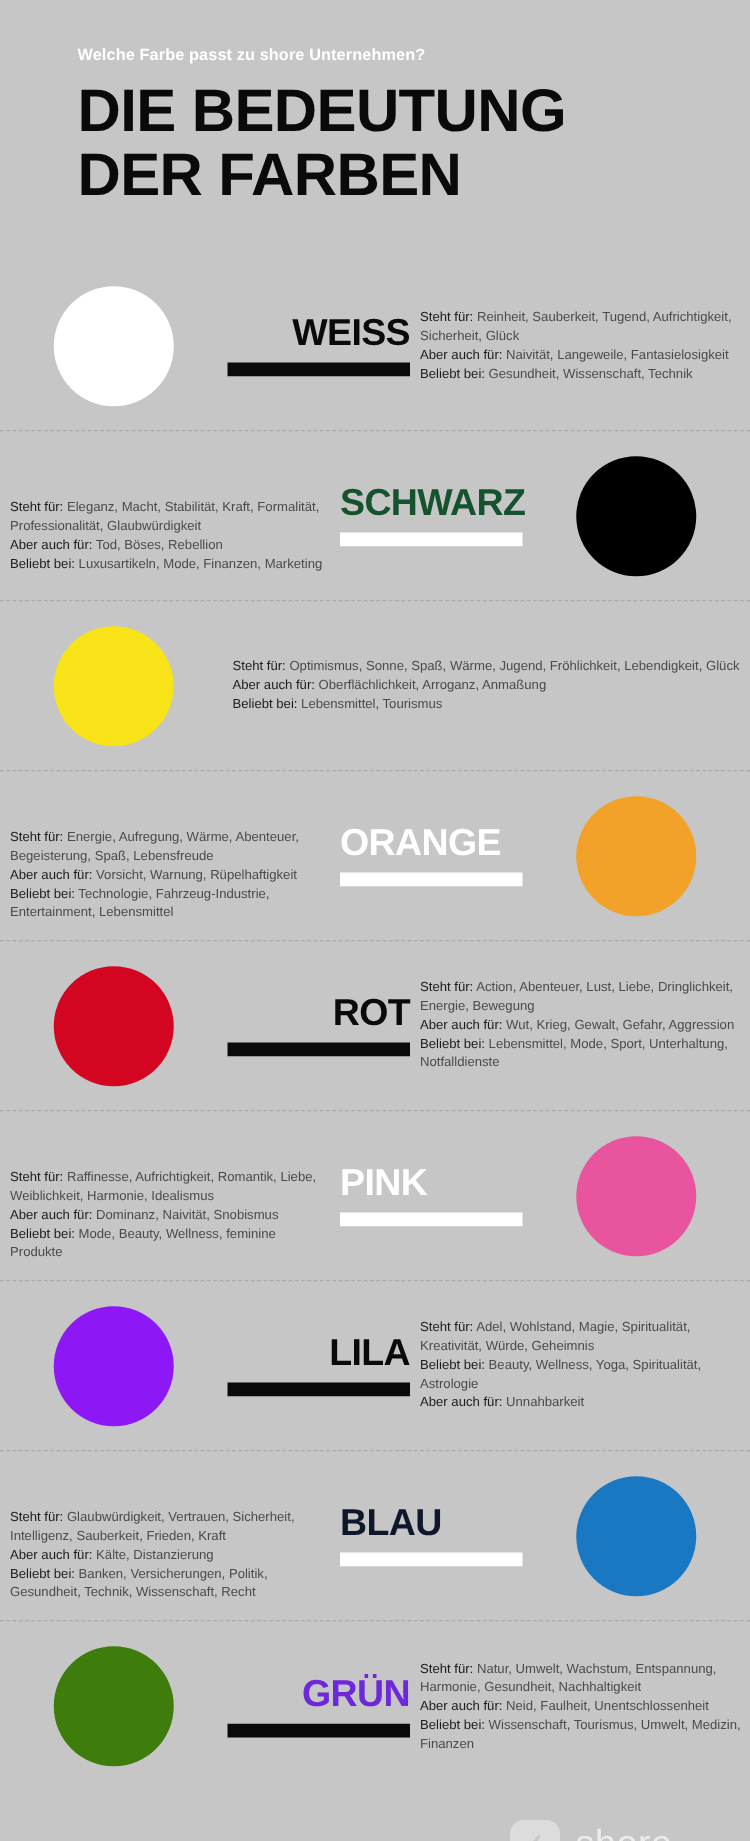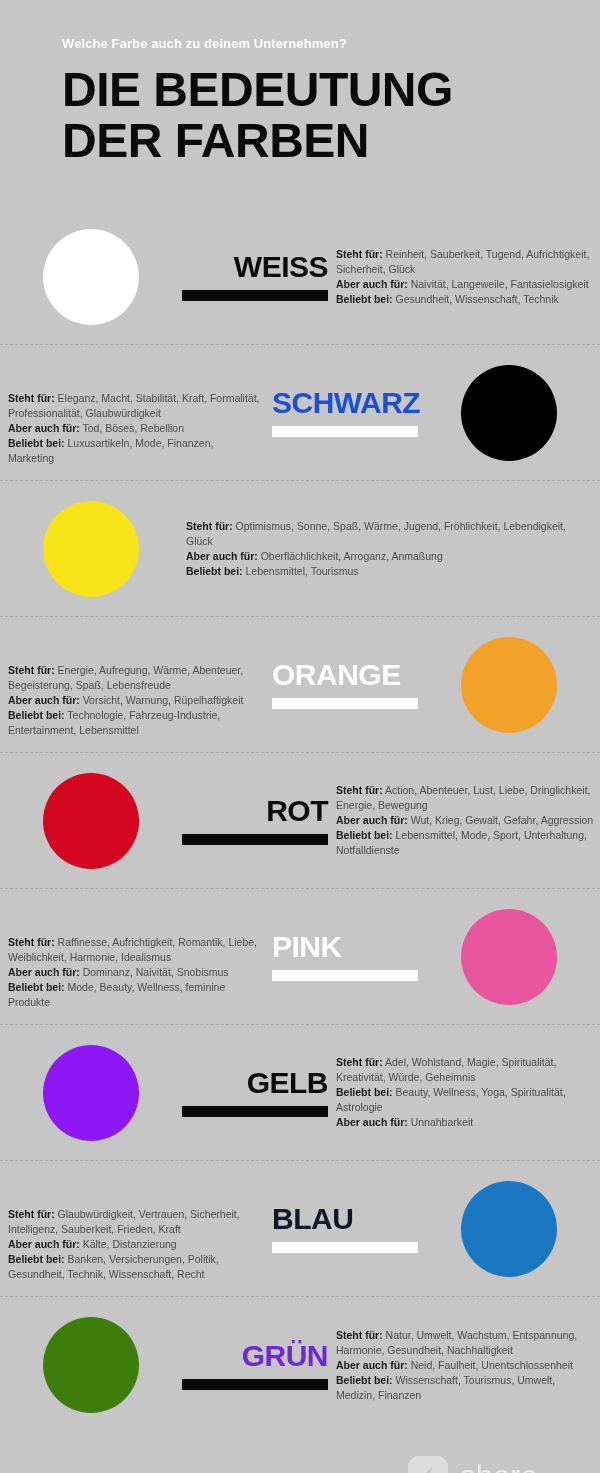--- a/index.html
+++ b/index.html
@@ -95,21 +95,21 @@
   }
 
   .desc-cell {
     flex: 1 1 auto;
     padding: 0 6px 0 4px;
     color: #4b4b4b;
     font-size: 10.5px;
     line-height: 1.42;
   }
   .row.circle-right .desc-cell { padding-left: 8px; margin-top: 32px; }
-  .desc-cell b { color: #1b1b1b; font-weight: bold; text-align: right; }
+  .desc-cell b { color: #1b1b1b; font-weight: normal; text-align: right; }
   .desc-line { display: block; }
 
   
   .shore-bar {
     height: 86px;
     display: flex;
     align-items: center;
     justify-content: flex-end;
     padding-right: 62px;
     gap: 12px;
@@ -127,21 +127,21 @@
     color: #ececec;
     font-size: 30px;
     line-height: 1;
     letter-spacing: 0.5px;
   }
 </style>
 </head>
 <body>
 
 <div class="header">
-  <div class="kicker">Welche Farbe auch zu deinem Unternehmen?</div>
+  <div class="kicker">Welche Farbe passt zu shore Unternehmen?</div>
   <div class="title">
     <div>DIE BEDEUTUNG</div>
     <div>DER FARBEN</div>
   </div>
 </div>
 
 <div class="rows" id="rows">
     <div class="row circle-left">
       <div class="swatch-cell">
         <div class="circle" style="background: rgb(255, 255, 255);"></div>
@@ -154,21 +154,21 @@
         <span class="desc-line"><b>Steht für:</b> Reinheit, Sauberkeit, Tugend, Aufrichtigkeit, Sicherheit, Glück</span>
         <span class="desc-line"><b>Aber auch für:</b> Naivität, Langeweile, Fantasielosigkeit</span>
         <span class="desc-line"><b>Beliebt bei:</b> Gesundheit, Wissenschaft, Technik</span>
       </div>
     </div>
     <div class="row circle-right">
       <div class="swatch-cell">
         <div class="circle" style="background: rgb(0, 0, 0);"></div>
       </div>
       <div class="label-cell">
-        <div class="color-name" style="color: #1d4ed8;">SCHWARZ</div>
+        <div class="color-name" style="color: #14532d;">SCHWARZ</div>
         <div class="rule" style="background: rgb(255, 255, 255);"></div>
       </div>
       <div class="desc-cell">
         <span class="desc-line"><b>Steht für:</b> Eleganz, Macht, Stabilität, Kraft, Formalität, Professionalität, Glaubwürdigkeit</span>
         <span class="desc-line"><b>Aber auch für:</b> Tod, Böses, Rebellion</span>
         <span class="desc-line"><b>Beliebt bei:</b> Luxusartikeln, Mode, Finanzen, Marketing</span>
       </div>
     </div>
     <div class="row circle-left">
       <div class="swatch-cell">
@@ -220,21 +220,21 @@
         <span class="desc-line"><b>Steht für:</b> Raffinesse, Aufrichtigkeit, Romantik, Liebe, Weiblichkeit, Harmonie, Idealismus</span>
         <span class="desc-line"><b>Aber auch für:</b> Dominanz, Naivität, Snobismus</span>
         <span class="desc-line"><b>Beliebt bei:</b> Mode, Beauty, Wellness, feminine Produkte</span>
       </div>
     </div>
     <div class="row circle-left">
       <div class="swatch-cell">
         <div class="circle" style="background: rgb(142, 24, 245);"></div>
       </div>
       <div class="label-cell">
-        <div class="color-name" style="color: rgb(10, 10, 10);">GELB</div>
+        <div class="color-name" style="color: rgb(10, 10, 10);">LILA</div>
         <div class="rule" style="background: rgb(10, 10, 10);"></div>
       </div>
       <div class="desc-cell">
         <span class="desc-line"><b>Steht für:</b> Adel, Wohlstand, Magie, Spiritualität, Kreativität, Würde, Geheimnis</span>
         <span class="desc-line"><b>Beliebt bei:</b> Beauty, Wellness, Yoga, Spiritualität, Astrologie</span>
         <span class="desc-line"><b>Aber auch für:</b> Unnahbarkeit</span>
       </div>
     </div>
     <div class="row circle-right">
       <div class="swatch-cell">

